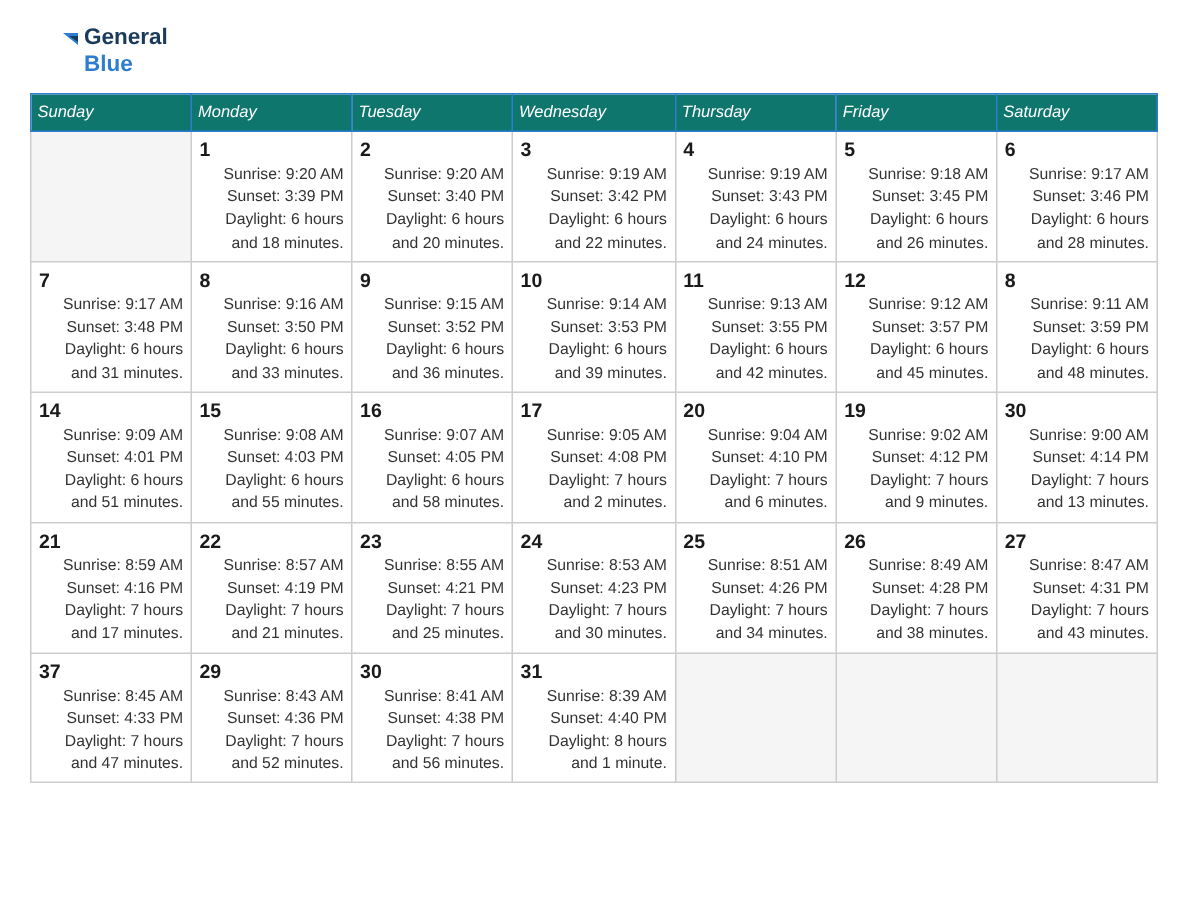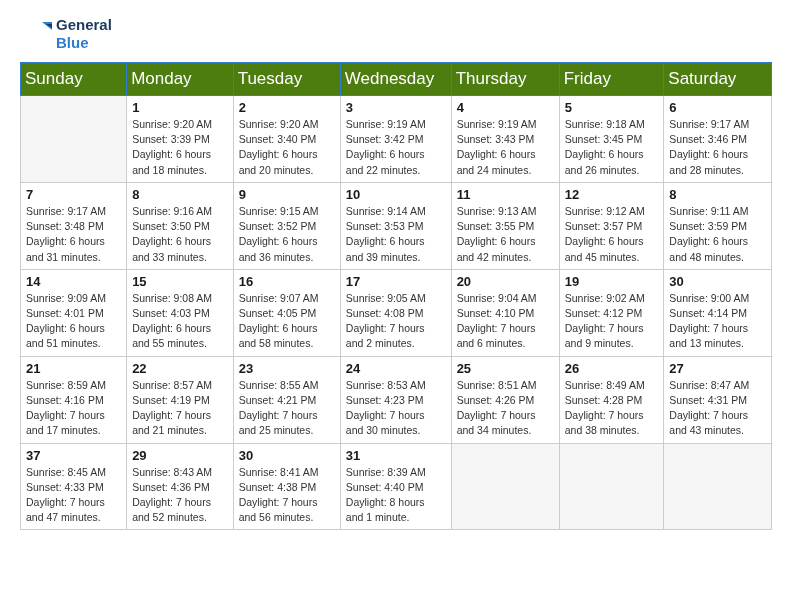--- a/index.html
+++ b/index.html
@@ -40,27 +40,28 @@
       font-size: 14px;
       color: #555;
       margin-top: 2px;
     }
     .calendar {
       width: 100%;
       border-collapse: collapse;
       font-size: 11px;
     }
     .calendar th {
-      background: #4d7c0f;
+      background: #0f766e;
       color: #fff;
       padding: 6px 4px;
       text-align: left;
-      font-size: 17px;
+      font-size: 11px;
       font-weight: normal;
       border: 1px solid #2e7dd1;
+      font-style: italic;
     }
     .calendar td {
       border: 1px solid #ccc;
       vertical-align: top;
       padding: 4px 5px;
       width: 113px;
       min-height: 80px;
       background: #fff;
     }
     .calendar td.empty {
@@ -69,20 +70,21 @@
     .day-num {
       font-size: 13px;
       font-weight: bold;
       color: #1a1a1a;
       margin-bottom: 2px;
     }
     .day-info {
       color: #333;
       font-size: 10.5px;
       line-height: 1.45;
+      text-align: right;
     }
     .calendar tr:nth-child(even) td:not(.empty) {
       
     }
   </style>
 </head>
 <body>
 
 <div class="page">
   <div class="header">

